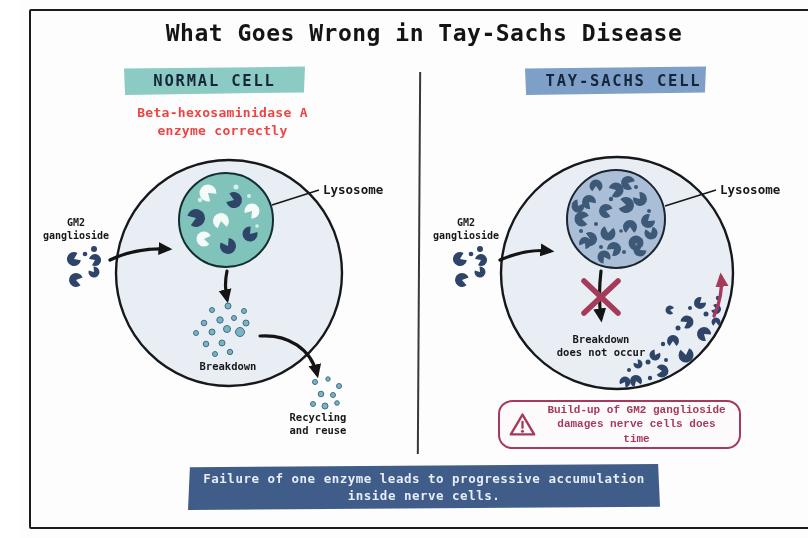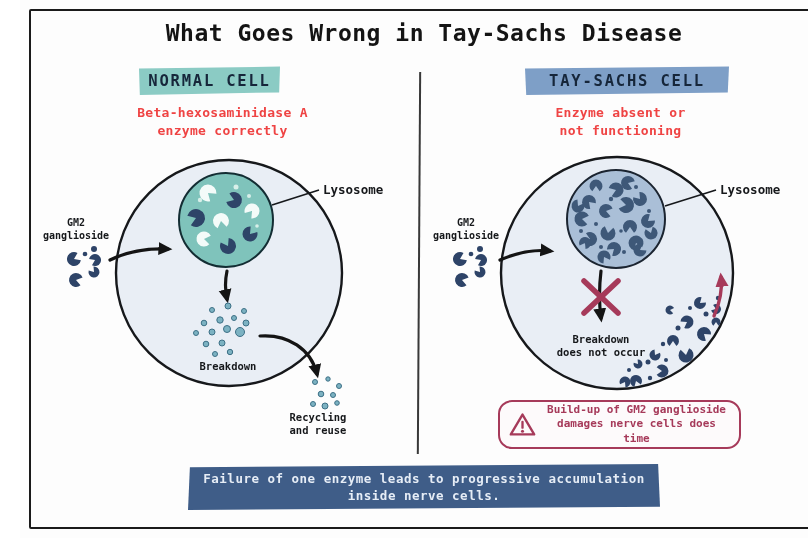--- a/index.html
+++ b/index.html
@@ -10,22 +10,22 @@
   .frame{position:absolute;inset:9px;border:2.5px solid #1b1b1b;border-radius:2px;pointer-events:none;}
   .title{
     position:absolute;left:0;right:0;top:20px;text-align:center;
     font-weight:600;font-size:23px;letter-spacing:0.5px;color:#141414;
   }
   .badge{
     position:absolute;top:66px;height:29px;display:flex;align-items:center;justify-content:center;
     font-weight:700;font-size:15.5px;letter-spacing:1.8px;color:#16263a;
     clip-path:polygon(0 9%,100% 2%,99.4% 91%,0.6% 100%);
   }
-  .badge-left{left:119px;width:141px;background:var(--teal-highlight,#8bcbc4);}
-  .badge-right{left:505px;width:204px;background:var(--blue-highlight,#7e9fc7);}
+  .badge-left{left:104px;width:181px;background:var(--teal-highlight,#8bcbc4);}
+  .badge-right{left:505px;width:165px;background:var(--blue-highlight,#7e9fc7);padding-left:16px;}
   .subtitle{
     position:absolute;top:104px;width:285px;text-align:center;
     font-weight:700;font-size:13px;line-height:17.5px;letter-spacing:0.3px;color:#ef4444;
   }
   .subtitle-left{left:60px;}
   .subtitle-right{left:458px;}
   .divider{position:absolute;left:398px;top:72px;width:1.6px;height:382px;background:rgba(22,22,22,0.85);transform:rotate(0.35deg);}
   .scene{position:absolute;}
   .scene-left{left:14px;top:148px;}
   .scene-right{left:400px;top:148px;}
@@ -42,21 +42,21 @@
   .arrow{fill:none;stroke:#141414;stroke-width:3.2;stroke-linecap:round;}
   .arrow-c{fill:none;stroke:var(--crimson,#a63a5a);stroke-width:3.4;stroke-linecap:round;}
   .xmark{stroke:var(--crimson,#a63a5a);stroke-width:5.5;stroke-linecap:round;}
   .leader{stroke:#16181b;stroke-width:1.6;}
   .lab{font:700 12.5px "DejaVu Sans Mono",monospace;fill:#16181b;}
   .lab-sm{font:700 10.5px "DejaVu Sans Mono",monospace;fill:#16181b;}
   .lab-xs{font:700 10px "DejaVu Sans Mono",monospace;fill:#16181b;}
   .warning{
     position:absolute;left:478px;top:400px;width:243px;height:49px;box-sizing:border-box;
     border:2.2px solid var(--crimson,#a63a5a);border-radius:14px;background:#fdfafb;
-    display:flex;align-items:center;gap:6px;padding:0 8px 0 9px;
+    display:flex;align-items:center;gap:6px;padding:0 8px 0 9px;font-family:Liberation Mono, monospace;
   }
   .warn-text{
     flex:1;text-align:center;font-weight:700;font-size:11px;line-height:14.5px;
     color:var(--crimson,#a63a5a);
   }
   .banner{
     position:absolute;left:168px;top:464px;width:472px;height:46px;
     background:var(--banner-bg,#3f5d88);color:#e6edf6;
     display:flex;flex-direction:column;align-items:center;justify-content:center;
     font-weight:600;font-size:12.5px;line-height:17px;letter-spacing:0.5px;
@@ -70,24 +70,20 @@
   <div class="frame"></div>
 
   <div class="title">What Goes Wrong in Tay-Sachs Disease</div>
 
   <div class="badge badge-left">NORMAL CELL</div>
   <div class="badge badge-right">TAY-SACHS CELL</div>
 
   <div class="subtitle subtitle-left">
     <div>Beta-hexosaminidase A</div>
     <div>enzyme correctly</div>
-  </div>
-  <div class="subtitle subtitle-right">
-    <div>Enzyme absent or</div>
-    <div>not functioning</div>
   </div>
 
   <div class="divider"></div>
 
   <svg class="scene scene-left" width="382" height="302" viewBox="0 0 382 302">
     <defs>
       <path id="pac" d="M0,0 L0.82,-0.573 A1,1 0 1 0 0.82,0.573 Z"></path>
       <marker id="ah" viewBox="0 0 10 10" refX="6.5" refY="5" markerWidth="4.6" markerHeight="4.6" orient="auto-start-reverse">
         <path d="M0,0.6 L9.5,5 L0,9.4 Z" fill="#141414"></path>
       </marker>

